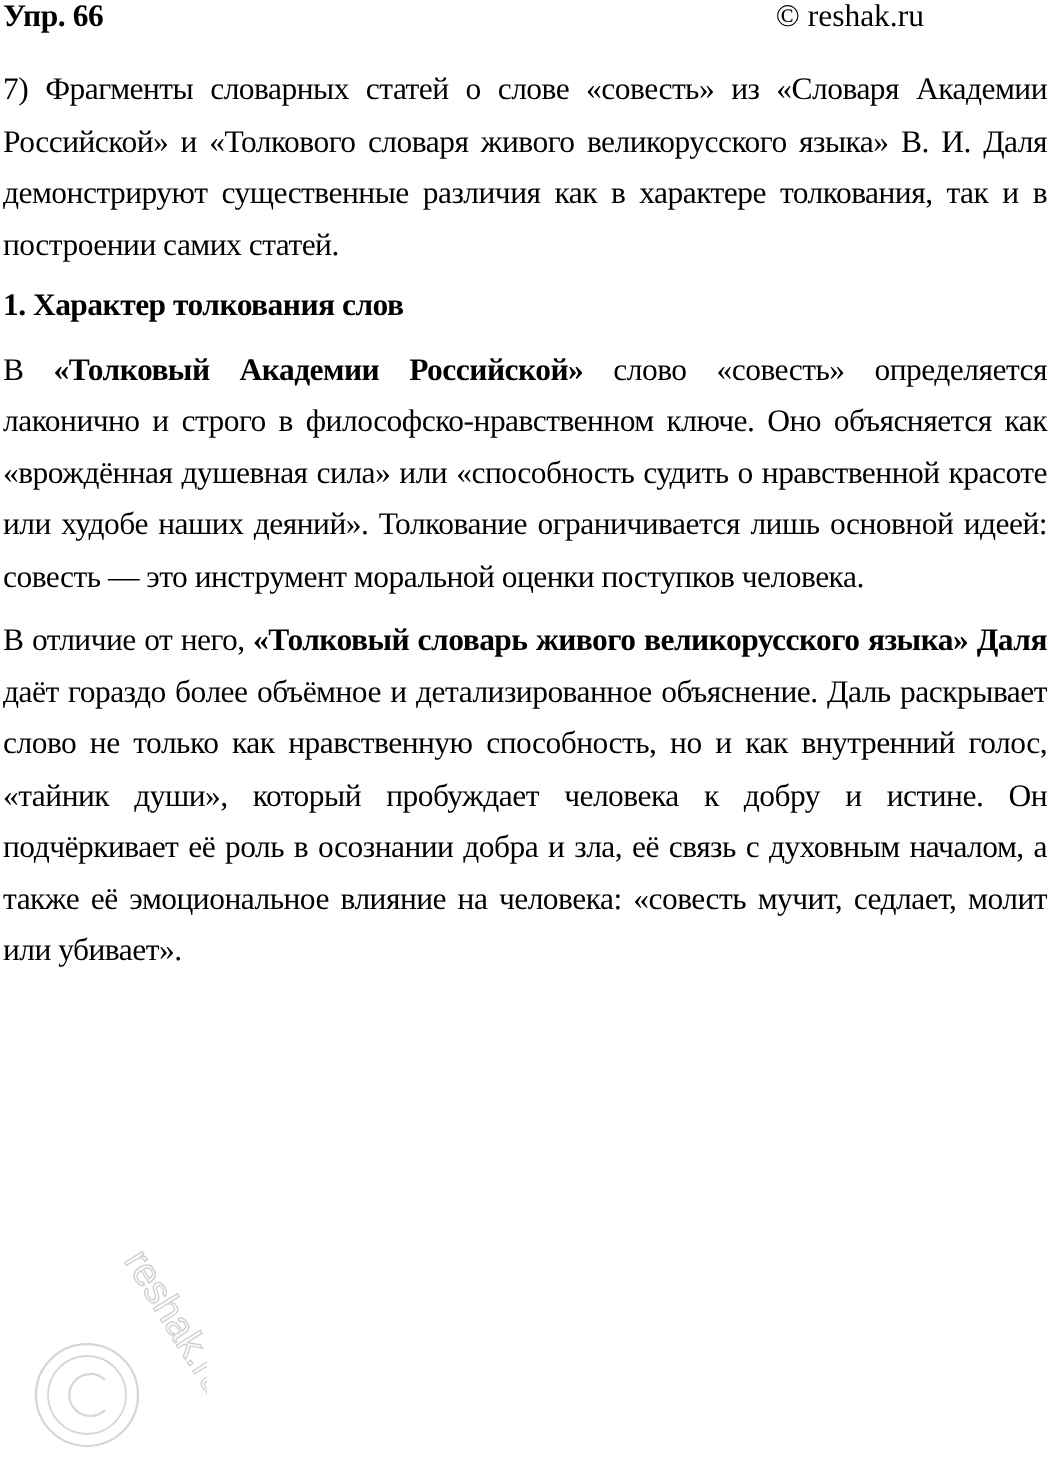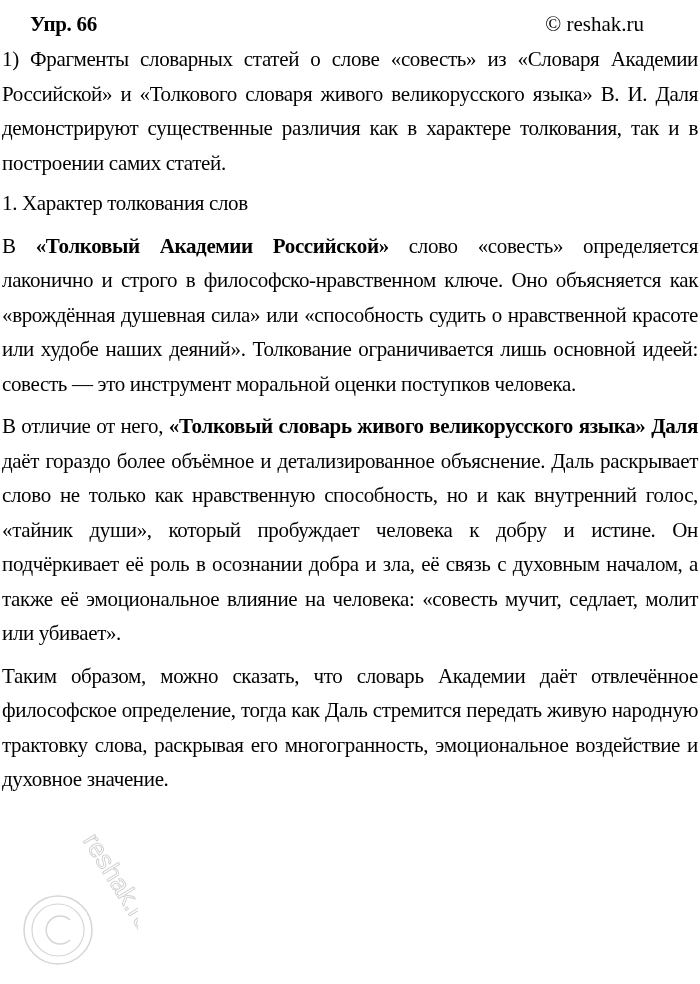--- a/index.html
+++ b/index.html
@@ -11,24 +11,23 @@
       width: 700px;
       height: 984px;
       position: relative;
       overflow: hidden;
       font-family: "Liberation Serif", "DejaVu Serif", serif;
       color: #000000;
     }
     .header {
       position: absolute;
       left: 0;
-      top: 14px;
+      top: 0;
       width: 618px;
       height: 26px;
-      margin-left: 28px;
     }
     .header .title {
       position: absolute;
       left: 2px;
       top: -2px;
       font-size: 21px;
       font-weight: bold;
       letter-spacing: -0.3px;
     }
     .header .copyright {
@@ -45,21 +44,21 @@
     }
     p {
       margin: 0;
       font-size: 21px;
       line-height: 34.5px;
       text-align: justify;
       letter-spacing: -0.35px;
     }
     p.para-intro { margin-bottom: 6px; }
     p.section-heading {
-      font-weight: normal;
+      font-weight: bold;
       margin-bottom: 8px;
       text-align: left;
     }
     p.para { margin-bottom: 8px; }
     b { font-weight: bold; }
     .watermark {
       position: absolute;
       left: 8px;
       top: 830px;
       width: 130px;
@@ -71,29 +70,28 @@
   </style>
 </head>
 <body>
 
 <div class="header">
   <span class="title">Упр. 66</span>
   <span class="copyright">© reshak.ru</span>
 </div>
 
 <div class="content">
-  <p class="para-intro">1) Фрагменты словарных статей о слове «совесть» из «Словаря Академии Российской» и «Толкового словаря живого великорусского языка» В. И. Даля демонстрируют существенные различия как в характере толкования, так и в построении самих статей.</p>
+  <p class="para-intro">7) Фрагменты словарных статей о слове «совесть» из «Словаря Академии Российской» и «Толкового словаря живого великорусского языка» В. И. Даля демонстрируют существенные различия как в характере толкования, так и в построении самих статей.</p>
 
   <p class="section-heading">1. Характер толкования слов</p>
 
   <p class="para"><span>В </span><b>«Толковый Академии Российской»</b><span> слово «совесть» определяется лаконично и строго в философско-нравственном ключе. Оно объясняется как «врождённая душевная сила» или «способность судить о нравственной красоте или худобе наших деяний». Толкование ограничивается лишь основной идеей: совесть — это инструмент моральной оценки поступков человека.</span></p>
 
   <p class="para"><span>В отличие от него, </span><b>«Толковый словарь живого великорусского языка» Даля</b><span> даёт гораздо более объёмное и детализированное объяснение. Даль раскрывает слово не только как нравственную способность, но и как внутренний голос, «тайник души», который пробуждает человека к добру и истине. Он подчёркивает её роль в осознании добра и зла, её связь с духовным началом, а также её эмоциональное влияние на человека: «совесть мучит, седлает, молит или убивает».</span></p>
 
-  <p class="para">Таким образом, можно сказать, что словарь Академии даёт отвлечённое философское определение, тогда как Даль стремится передать живую народную трактовку слова, раскрывая его многогранность, эмоциональное воздействие и духовное значение.</p>
 </div>
 
 <div class="watermark">
   <svg viewBox="0 0 130 160">
     <circle cx="50" cy="100" r="34" fill="none" stroke="#d6d6d6" stroke-width="1.5"></circle>
     <circle cx="50" cy="100" r="26" fill="none" stroke="#d6d6d6" stroke-width="1.2"></circle>
     <path d="M62 90 A14 14 0 1 0 62 110" fill="none" stroke="#d6d6d6" stroke-width="1.5"></path>
     <text x="30" y="30" font-size="26" font-family="Liberation Sans, sans-serif" fill="none" stroke="#cfcfcf" stroke-width="0.9" transform="rotate(58 70 60)">reshak.ru</text>
   </svg>
 </div>

